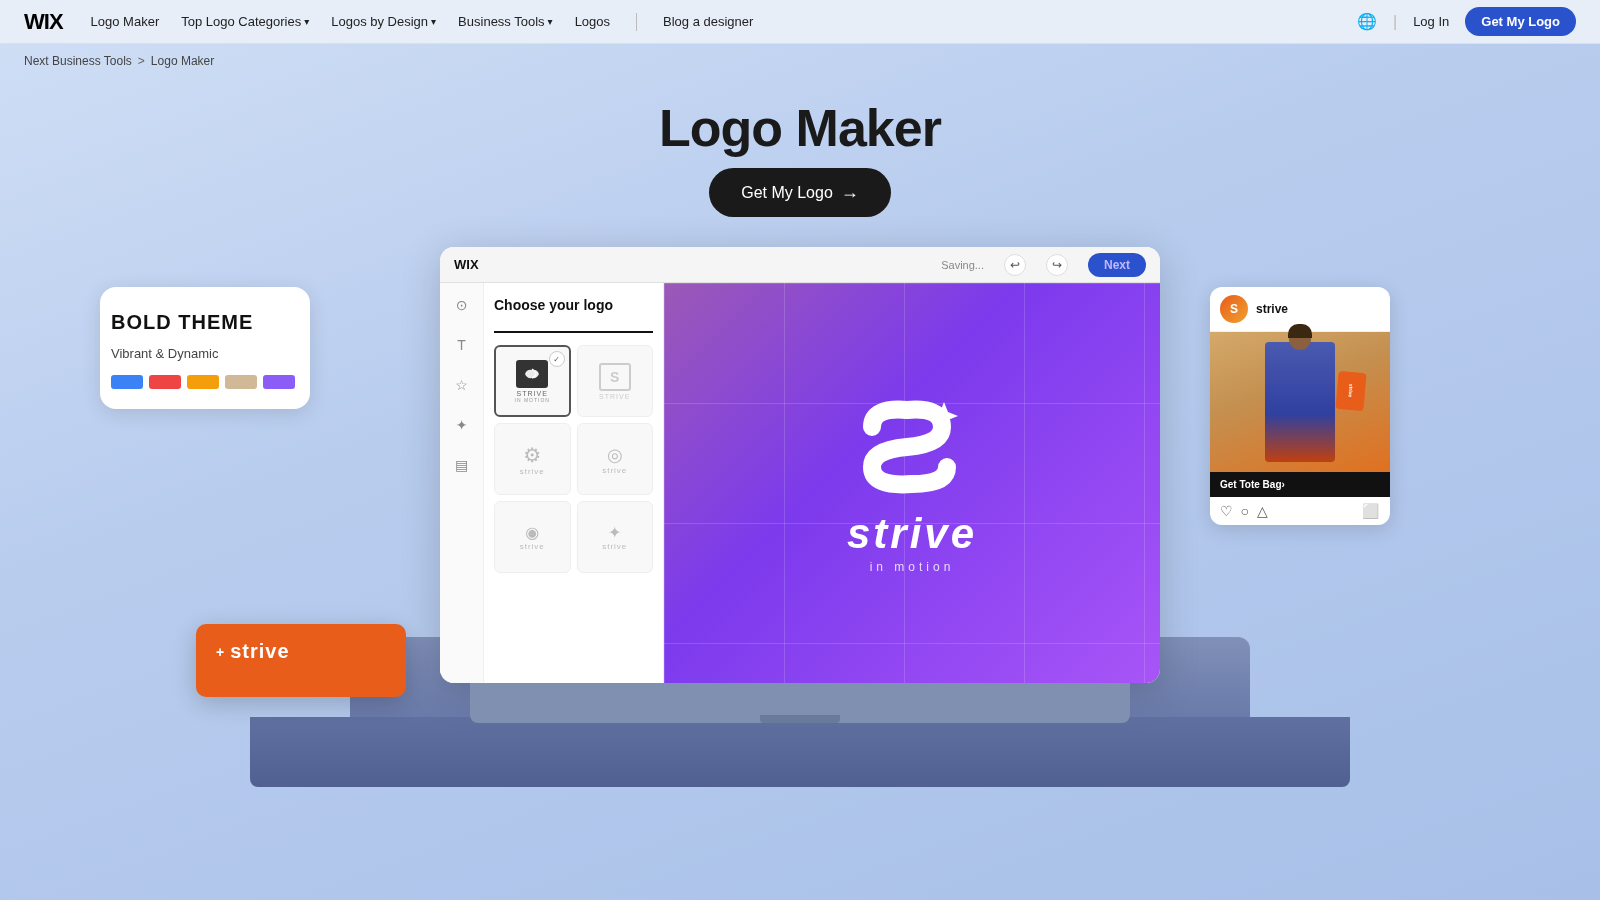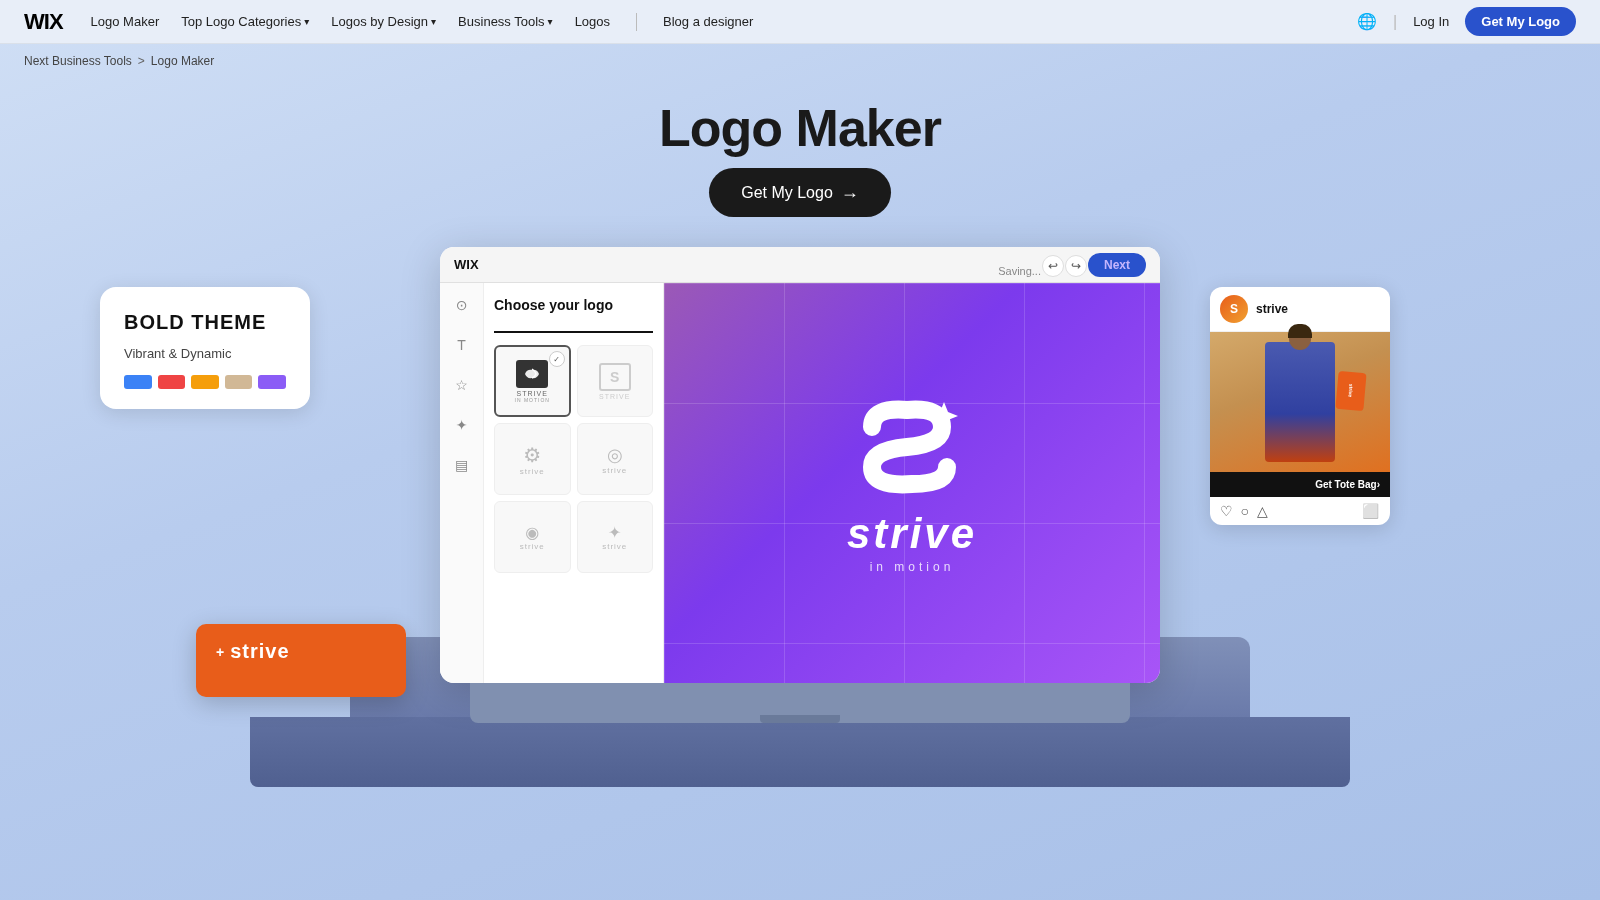--- a/index.html
+++ b/index.html
@@ -123,21 +123,21 @@
       padding-top: 0;
     }
 
     
     .bold-theme-card {
       position: absolute;
       left: 100px;
       top: 60px;
       background: #fff;
       border-radius: 16px;
-      padding: 24px 24px 20px;
+      padding: 24px 11px 20px;
       width: 210px;
       box-shadow: 0 4px 20px rgba(0,0,0,0.12);
       z-index: 20;
     }
     .bold-theme-title {
       font-size: 20px;
       font-weight: 900;
       color: #111;
       letter-spacing: 1px;
       margin-bottom: 12px;
@@ -183,22 +183,22 @@
       padding: 0 14px;
       border-bottom: 1px solid #e0e0e0;
     }
     .editor-brand {
       font-size: 13px;
       font-weight: 700;
       color: #111;
     }
     .editor-topbar-right {
       display: flex;
-      align-items: flex-end;
-      gap: 1px;
+      align-items: center;
+      gap: 20px;
       margin-left: 11px;
     }
     .editor-saving {
       font-size: 11px;
       color: #888;
     }
     .editor-icon-btn {
       width: 22px;
       height: 22px;
       border-radius: 50%;
@@ -429,21 +429,21 @@
       justify-content: center;
     }
     .ig-cta {
       background: #111;
       color: #fff;
       font-size: 10px;
       font-weight: 600;
       padding: 7px 10px;
       display: flex;
       align-items: center;
-      justify-content: flex-end;
+      justify-content: flex-start;
     }
     .ig-actions {
       display: flex;
       align-items: center;
       justify-content: space-between;
       padding: 6px 10px;
     }
     .ig-left-icons { display: flex; gap: 8px; }
     .ig-icon { font-size: 14px; color: #555; cursor: pointer; }
     .ig-bookmark { font-size: 14px; color: #555; cursor: pointer; }

